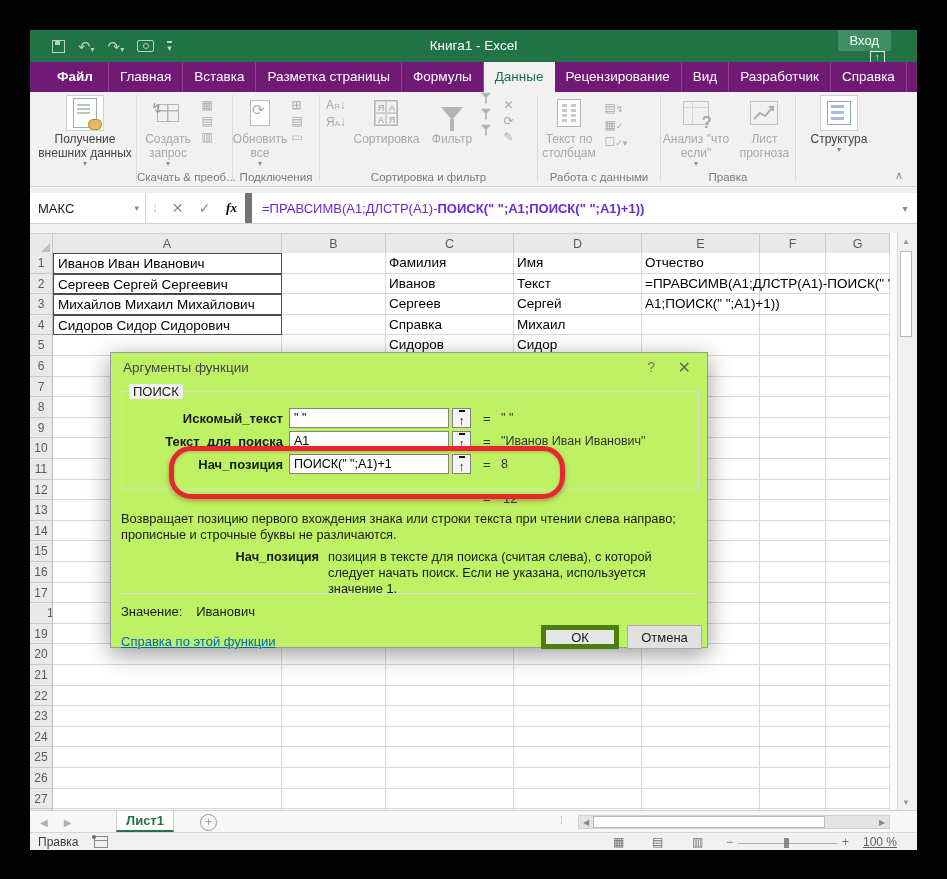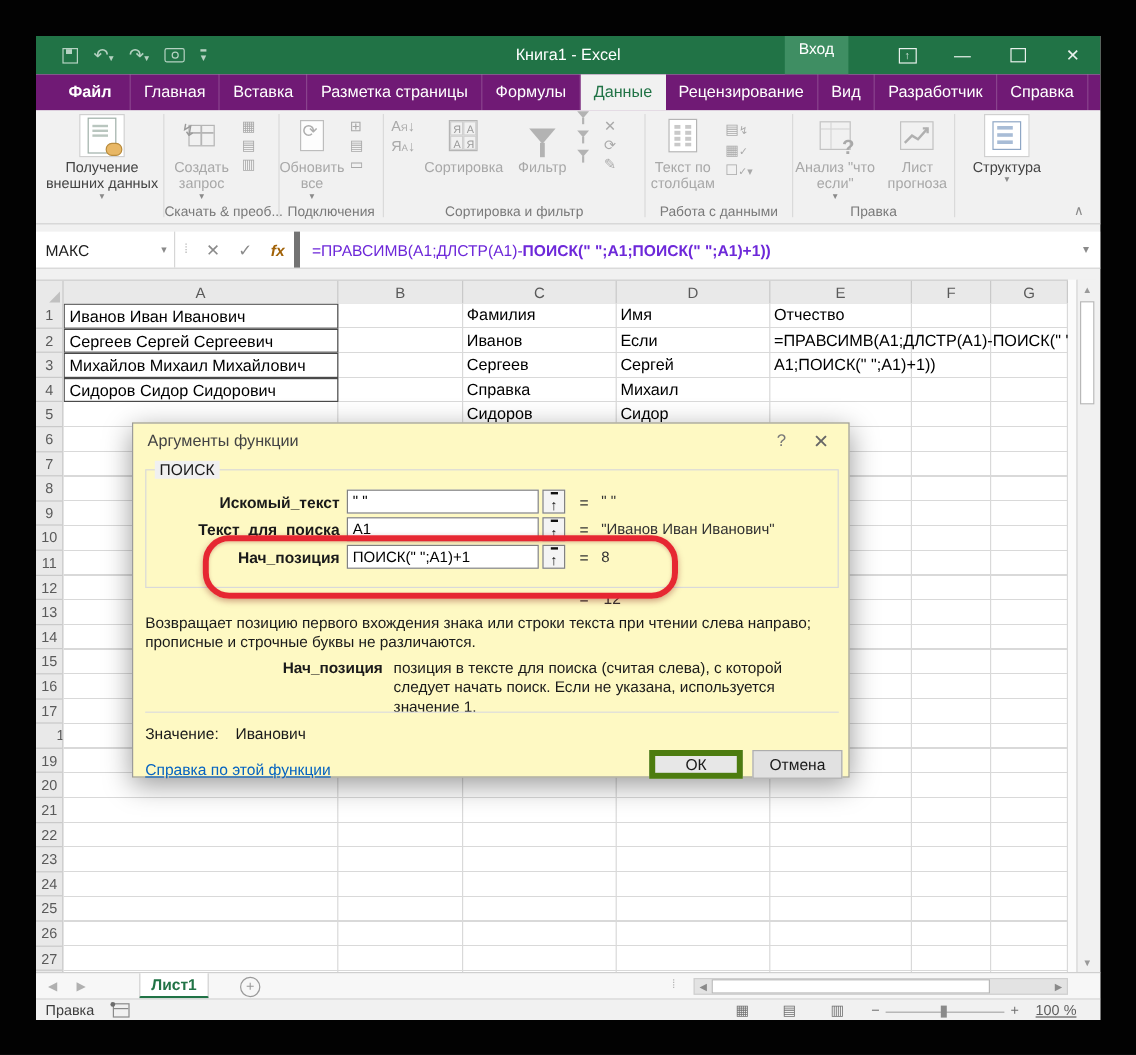--- a/index.html
+++ b/index.html
@@ -10,21 +10,21 @@
   
   .titlebar{position:absolute;left:0;top:0;width:887px;height:32px;background:#217346;}
   .qat{position:absolute;left:22px;top:0;height:32px;display:flex;align-items:center;gap:13px;color:#cfe3d8;}
   .qat .gl{font-size:15px;line-height:1;opacity:.85;}
   .ic-save{width:11px;height:11px;border:1.5px solid #cfe3d8;position:relative;opacity:.85;}
   .ic-save:before{content:"";position:absolute;left:2px;top:0;width:5px;height:4px;background:#cfe3d8;}
   .ic-cam{width:15px;height:10px;border:1.5px solid #cfe3d8;border-radius:2px;position:relative;opacity:.85;}
   .ic-cam:before{content:"";position:absolute;left:4.5px;top:1.5px;width:4px;height:4px;border:1.5px solid #cfe3d8;border-radius:50%;}
   .ic-more{display:inline-block;border-top:2px solid #cfe3d8;font-size:9px;line-height:8px;color:#cfe3d8;padding-top:1px;opacity:.85;}
   .t-title{position:absolute;left:0;right:0;top:0;height:32px;line-height:32px;text-align:center;color:#fff;font-size:13.5px;}
-  .tb-right{position:absolute;right:0;top:0;height:32px;display:flex;}
+  .tb-right{position:absolute;right:0;top:0;height:32px;display:flex;align-items:center;flex-direction:column;}
   .signin{background:#3f8e63;color:#fff;font-size:13px;padding:3px 12px;margin-right:26px;cursor:default;}
   .wbtn{width:46px;height:32px;display:flex;align-items:center;justify-content:center;color:#e8f1ec;font-size:14px;}
   .ic-ribopt{width:13px;height:11px;border:1.5px solid #e8f1ec;position:relative;font-size:9px;line-height:10px;text-align:center;color:#e8f1ec;}
   .ic-max{width:11px;height:10px;border:1.5px solid #e8f1ec;}
 
   
   .tabrow{position:absolute;left:0;top:32px;width:887px;height:30px;background:#701a75;display:flex;align-items:stretch;padding-left:12px;box-sizing:border-box;}
   .tab{color:#fff;font-size:13.5px;line-height:30px;padding:0 11px;border-right:1px solid rgba(255,255,255,.18);white-space:nowrap;}
   .tab.first{font-weight:bold;padding:0 15px;}
   .tab.active{background:#f1f1f1;color:#217346;border-right:none;}
@@ -70,21 +70,21 @@
   .ic-outline:before{content:"";position:absolute;left:3px;top:3px;width:13px;height:3px;background:#a8bcd6;box-shadow:0 6px 0 #a8bcd6,0 12px 0 #a8bcd6;}
   .iplate{width:36px;height:34px;background:#fff;border:1px solid #d0d0d0;display:flex;align-items:center;justify-content:center;}
   .chev{position:absolute;right:14px;bottom:4px;color:#8a8a8a;font-size:11px;}
 
   
   .fbar{position:absolute;left:0;top:163px;width:887px;height:30px;background:#fff;border-bottom:1px solid #d2d2d2;display:flex;align-items:stretch;}
   .namebox{width:107px;border-right:1px solid #d6d6d6;display:flex;align-items:center;padding-left:8px;font-size:13px;color:#1c1c1c;position:relative;}
   .namebox .dd{position:absolute;right:6px;color:#8a8a8a;font-size:9px;}
   .fdots{width:18px;display:flex;align-items:center;justify-content:center;color:#b8b8b8;font-size:11px;letter-spacing:0;}
   .fbtn{width:27px;display:flex;align-items:center;justify-content:center;font-size:14px;color:#8a8a8a;}
-  .fbtn.fx{color:#a16207;font-style:italic;font-weight:bold;font-size:13px;border-right:5px solid #737373;}
+  .fbtn.fx{color:#000000;font-style:italic;font-weight:bold;font-size:13px;border-right:7px solid #737373;font-family:Liberation Serif, serif;}
   .ftext{flex:1;display:flex;align-items:center;padding-left:10px;font-size:13px;color:#6d28d9;white-space:nowrap;overflow:hidden;}
   .ftext b{font-weight:bold;}
   .fchev{width:24px;display:flex;align-items:center;justify-content:center;color:#8a8a8a;font-size:10px;}
 
   
   .colhdrs{position:absolute;left:0;top:203px;width:860px;height:20px;background:#e9e9e9;border-bottom:1px solid #bfbfbf;border-top:1px solid #cfcfcf;}
   .ch{position:absolute;top:0;height:20px;line-height:20px;text-align:center;font-size:12.5px;color:#5a5a5a;border-right:1px solid #c9c9c9;box-sizing:border-box;}
   .corner{position:absolute;left:0;top:0;width:23px;height:20px;border-right:1px solid #c9c9c9;box-sizing:border-box;}
   .corner:after{content:"";position:absolute;right:2px;bottom:2px;border-left:9px solid transparent;border-bottom:9px solid #c0c0c0;}
   .rowhdrs{position:absolute;left:0;top:223px;width:23px;height:557px;overflow:hidden;background:#e9e9e9;border-right:1px solid #bfbfbf;box-sizing:border-box;}
@@ -95,21 +95,21 @@
   .cell{position:absolute;height:20.6px;line-height:20.6px;font-size:13.5px;color:#000;padding-left:4px;white-space:nowrap;box-sizing:border-box;}
   .boxed{border:1px solid #4a4a4a;background:#fff;padding-left:4px;}
   .r1{top:0}.r2{top:20.6px}.r3{top:41.2px}.r4{top:61.8px}.r5{top:82.4px}
   .gridgap{position:absolute;left:860px;top:203px;width:7px;height:577px;background:#fbfbfb;}
   .vscroll{position:absolute;left:867px;top:203px;width:17px;height:577px;background:#f1f1f1;border-left:1px solid #d6d6d6;box-sizing:border-box;}
   .vs-btn{height:16px;display:flex;align-items:center;justify-content:center;color:#9a9a9a;font-size:8px;}
   .vs-thumb{position:absolute;left:2px;top:18px;width:12px;height:86px;background:#fff;border:1px solid #b8b8b8;box-sizing:border-box;}
   .vs-down{position:absolute;bottom:0;left:0;right:0;}
 
   
-  .dialog{position:absolute;left:80px;top:322px;width:598px;height:296px;background:#fef9c3;border:1px solid #9b9b9b;box-shadow:0 6px 22px rgba(0,0,0,.4);box-sizing:border-box;z-index:20;}
+  .dialog{position:absolute;left:80px;top:322px;width:598px;height:296px;background:#bef264;border:1px solid #9b9b9b;box-shadow:0 6px 22px rgba(0,0,0,.4);box-sizing:border-box;z-index:20;}
   .dtitle{position:absolute;left:0;top:0;right:0;height:29px;}
   .dtitle .txt{position:absolute;left:12px;top:7px;font-size:13.5px;color:#444;}
   .dhelp{position:absolute;right:52px;top:6px;color:#777;font-size:14px;}
   .dclose{position:absolute;right:16px;top:5px;color:#666;font-size:16px;}
   .gbox{position:absolute;left:10px;top:38px;width:576px;height:97px;border:1px solid #d9d9d9;}
   .gboxlabel{position:absolute;left:18px;top:31px;background:#f0f0f0;padding:0 4px;font-size:13px;color:#1a1a1a;}
   .drow{position:absolute;left:0;width:598px;height:21px;}
   .dlabel{position:absolute;left:20px;width:152px;text-align:right;font-weight:bold;font-size:13px;color:#1a1a1a;line-height:21px;}
   .dinput{position:absolute;left:178px;width:160px;height:20px;background:#fff;border:1px solid #828282;font-size:12.5px;line-height:19px;padding-left:4px;box-sizing:border-box;color:#000;white-space:nowrap;overflow:hidden;}
   .dcollapse{position:absolute;left:341px;width:19px;height:20px;background:#f4f4f4;border:1px solid #828282;box-sizing:border-box;text-align:center;}
@@ -401,21 +401,21 @@
       <div class="cell boxed r3" style="left:0;width:229px">Михайлов Михаил Михайлович</div>
       <div class="cell boxed r4" style="left:0;width:229px">Сидоров Сидор Сидорович</div>
 
       <div class="cell r1" style="left:332px">Фамилия</div>
       <div class="cell r2" style="left:332px">Иванов</div>
       <div class="cell r3" style="left:332px">Сергеев</div>
       <div class="cell r4" style="left:332px">Справка</div>
       <div class="cell r5" style="left:332px">Сидоров</div>
 
       <div class="cell r1" style="left:460px">Имя</div>
-      <div class="cell r2" style="left:460px">Если</div>
+      <div class="cell r2" style="left:460px">Текст</div>
       <div class="cell r3" style="left:460px">Сергей</div>
       <div class="cell r4" style="left:460px">Михаил</div>
       <div class="cell r5" style="left:460px">Сидор</div>
 
       <div class="cell r1" style="left:588px">Отчество</div>
       <div class="cell r2" style="left:588px;width:249px">=ПРАВСИМВ(А1;ДЛСТР(А1)-ПОИСК(" ";</div>
       <div class="cell r3" style="left:588px;width:249px">А1;ПОИСК(" ";А1)+1))</div>
     </div>
     <div class="gridgap"></div>
 

